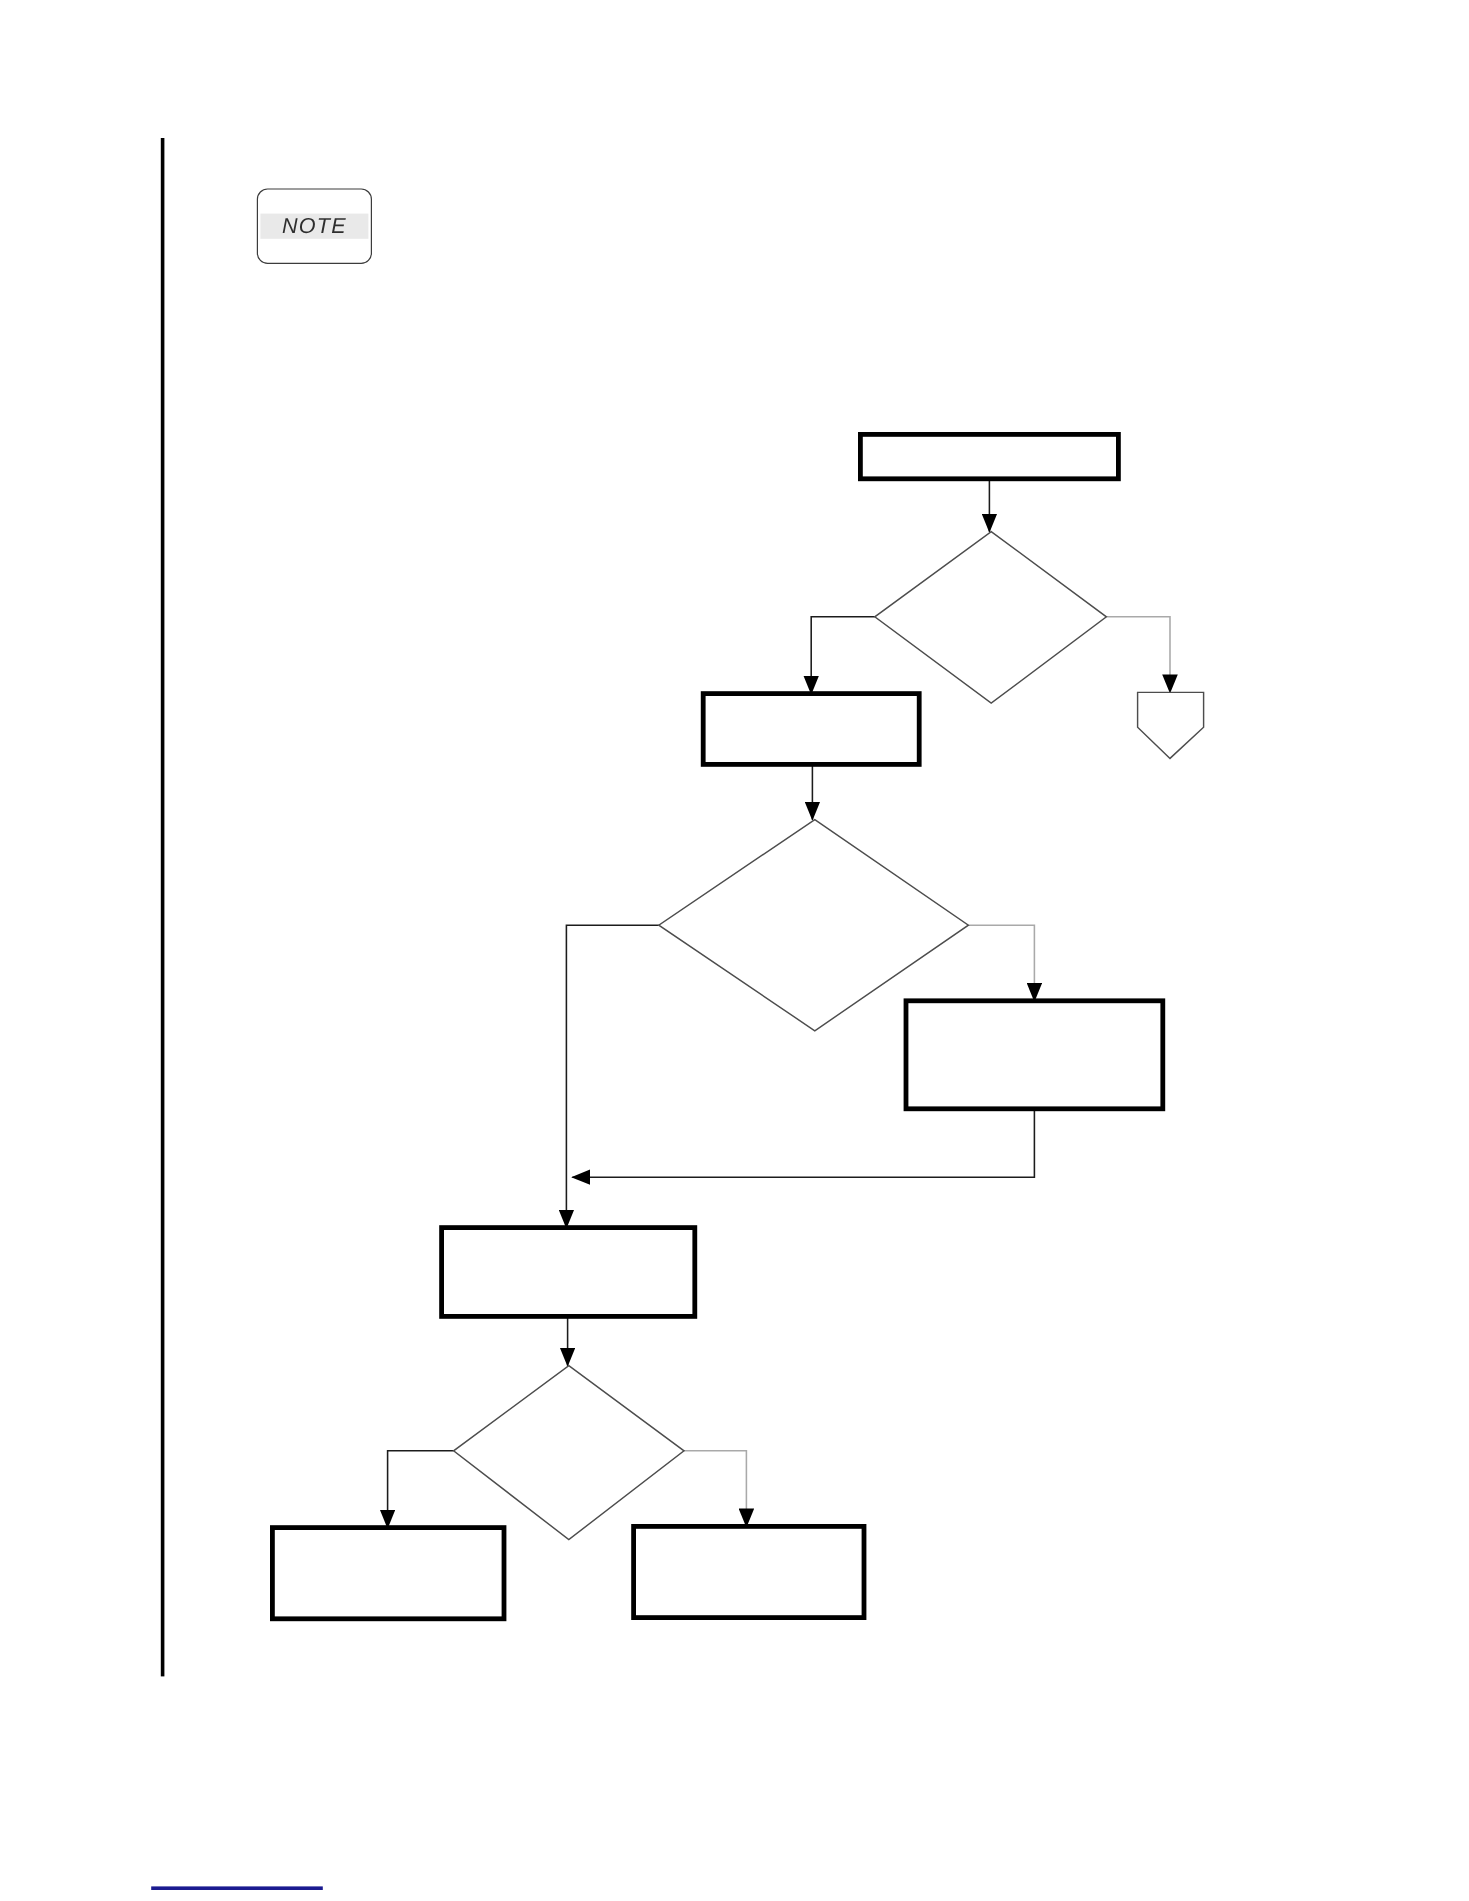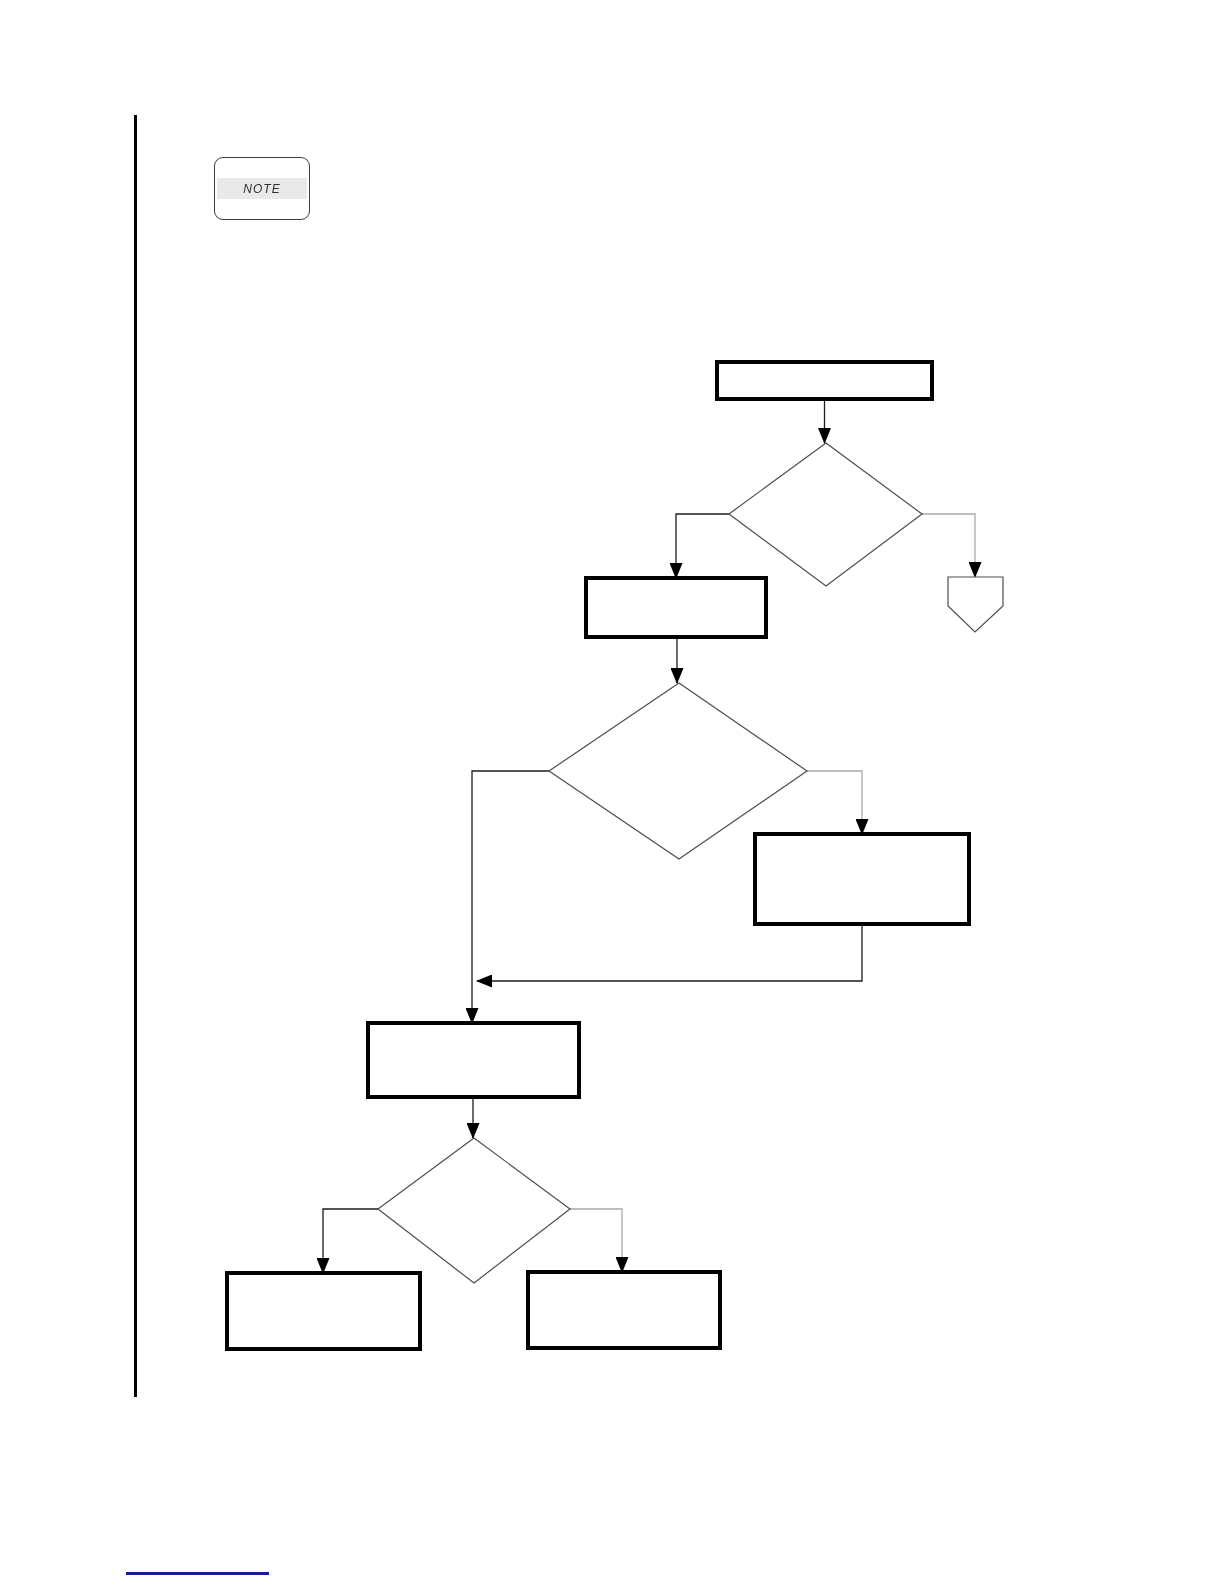--- a/index.html
+++ b/index.html
@@ -30,21 +30,21 @@
     position:absolute;
     left:2px; right:2px; top:20px;
     height:21px;
     background:#e9e9e9;
     display:flex;
     align-items:center;
     justify-content:center;
   }
   .note-text{
     font-style:italic;
-    font-size:12px;
+    font-size:18px;
     letter-spacing:1px;
     color:#2e2e2e;
   }
   .flowchart-svg{
     position:absolute;
     left:0; top:0;
   }
   .footer-rule{
     position:absolute;
     left:126px; top:1572px;

